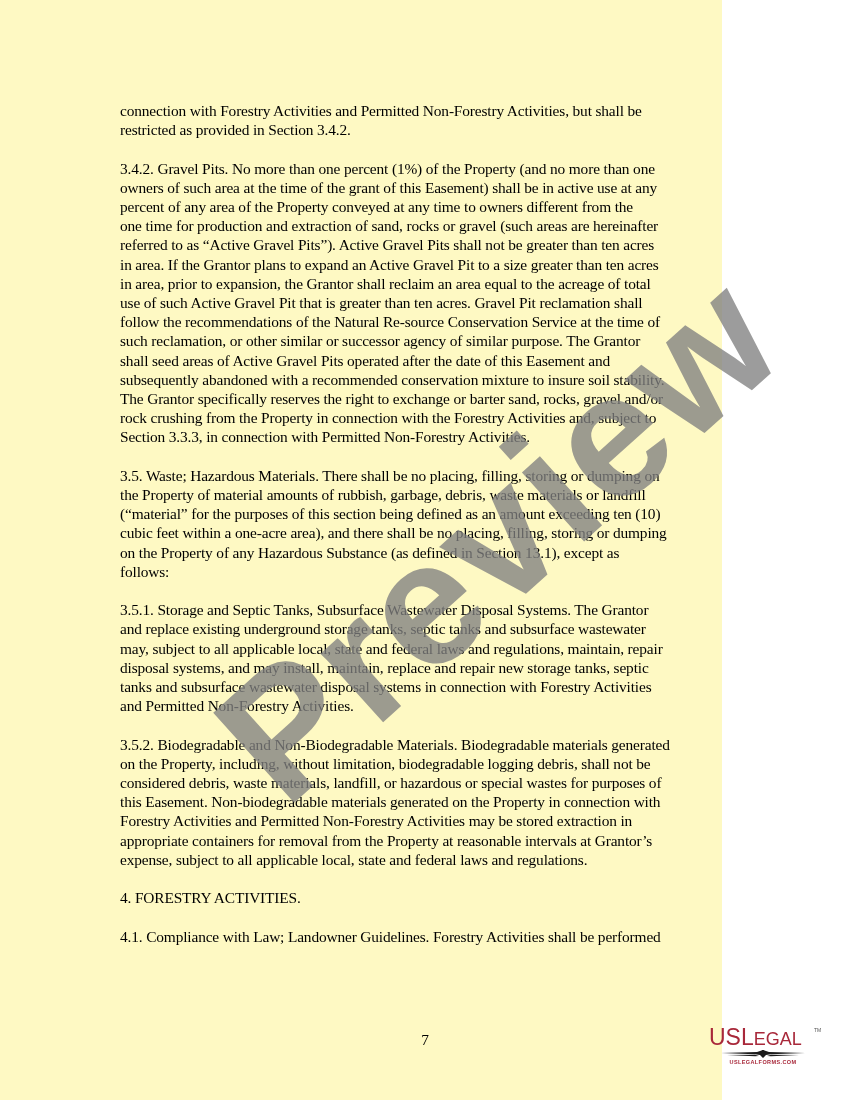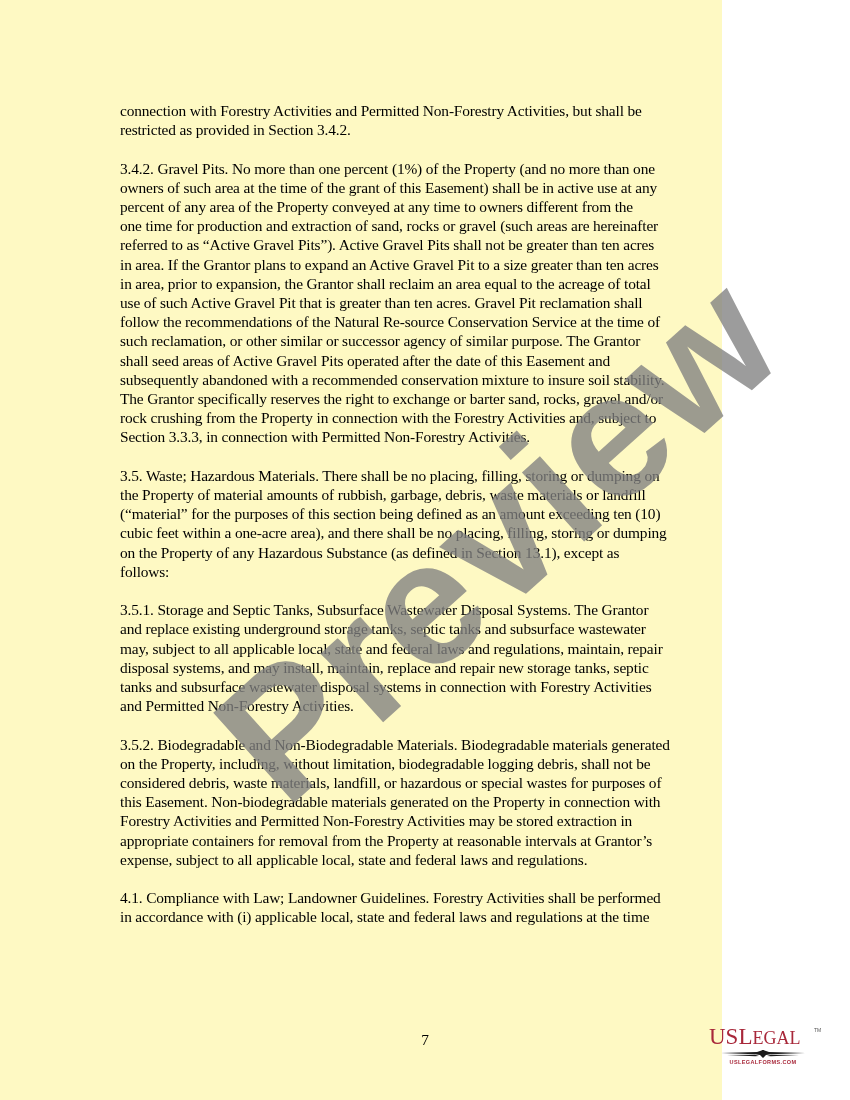--- a/index.html
+++ b/index.html
@@ -69,21 +69,21 @@
       left: 707px;
       top: 1025px;
       width: 112px;
       height: 42px;
       z-index: 1;
     }
     .logo-text {
       position: absolute;
       left: 2px;
       top: 0;
-      font-family: Liberation Serif, serif;
+      font-family: Liberation Sans, sans-serif;
       font-size: 23px;
       color: #a8283a;
       letter-spacing: 0px;
       line-height: 24px;
       white-space: nowrap;
     }
     .logo-text .small-caps {
       font-size: 18px;
     }
     .logo-tm {
@@ -165,24 +165,26 @@
     <p class="para">
       <span class="line">3.5.2. Biodegradable and Non-Biodegradable Materials. Biodegradable materials generated</span>
       <span class="line">on the Property, including, without limitation, biodegradable logging debris, shall not be</span>
       <span class="line">considered debris, waste materials, landfill, or hazardous or special wastes for purposes of</span>
       <span class="line">this Easement. Non-biodegradable materials generated on the Property in connection with</span>
       <span class="line">Forestry Activities and Permitted Non-Forestry Activities may be stored extraction in</span>
       <span class="line">appropriate containers for removal from the Property at reasonable intervals at Grantor’s</span>
       <span class="line">expense, subject to all applicable local, state and federal laws and regulations.</span>
     </p>
 
+    <p class="para">
+      <span class="line">4. FORESTRY ACTIVITIES.</span>
+    </p>
 
     <p class="para">
       <span class="line">4.1. Compliance with Law; Landowner Guidelines. Forestry Activities shall be performed</span>
-      <span class="line">in accordance with (i) applicable local, state and federal laws and regulations at the time</span>
     </p>
 
   </div>
 
   <div class="watermark">Preview</div>
 
   <div class="page-number">7</div>
 
   <div class="logo">
     <div class="logo-text"><span>US</span><span>L</span><span class="small-caps">EGAL</span></div>

